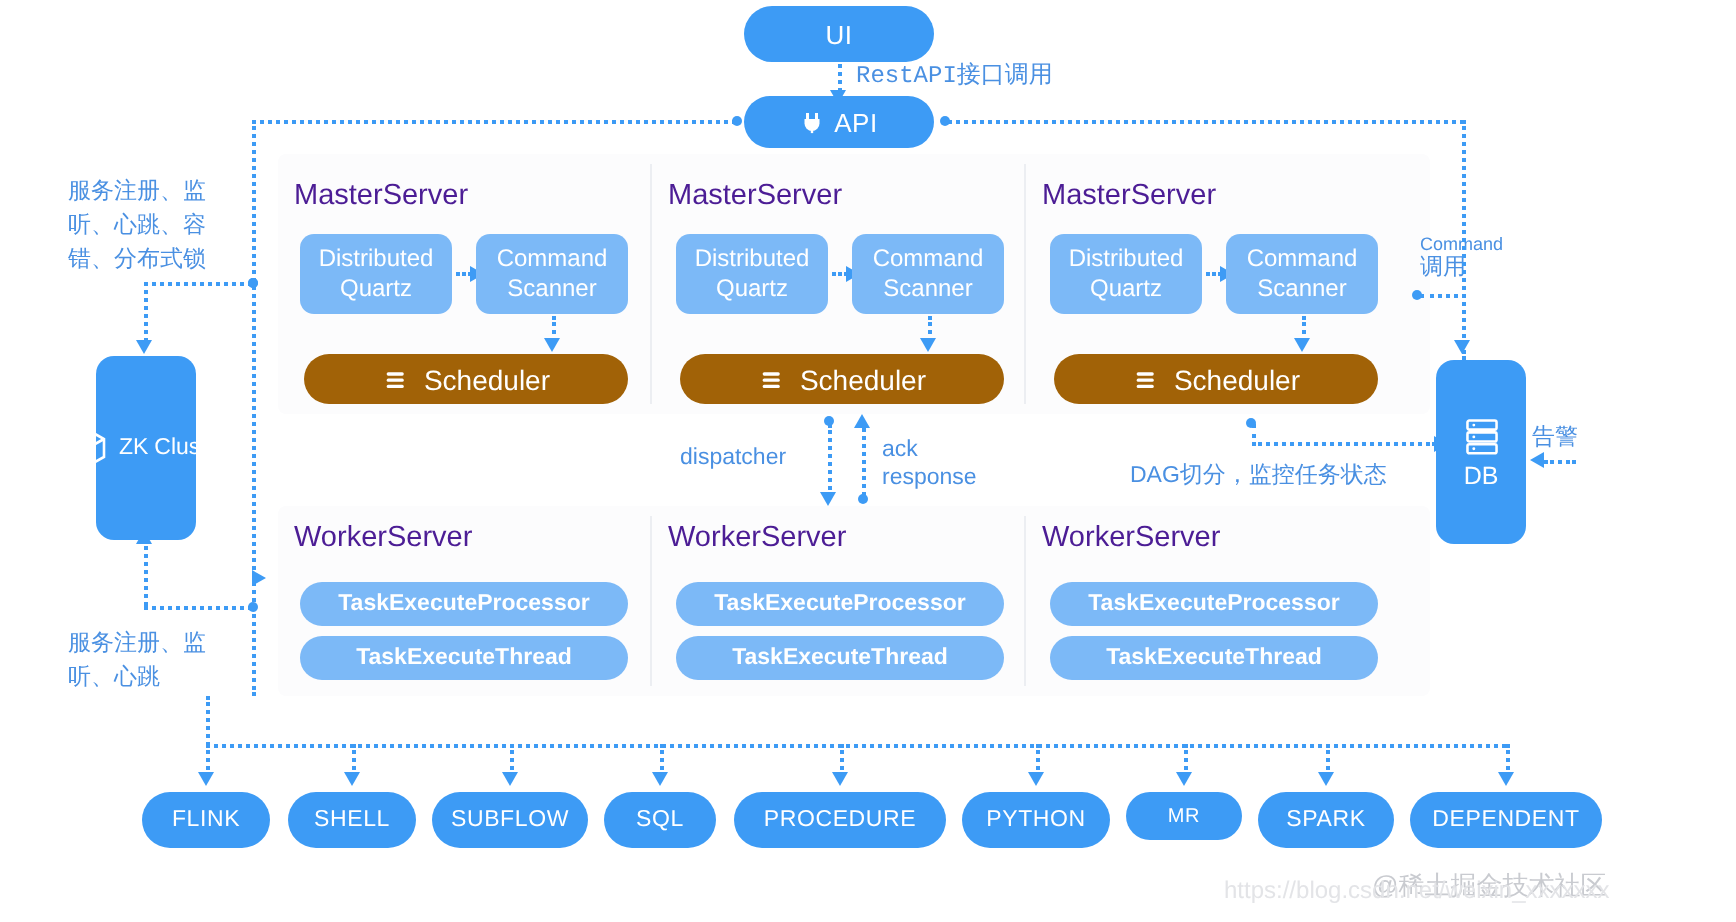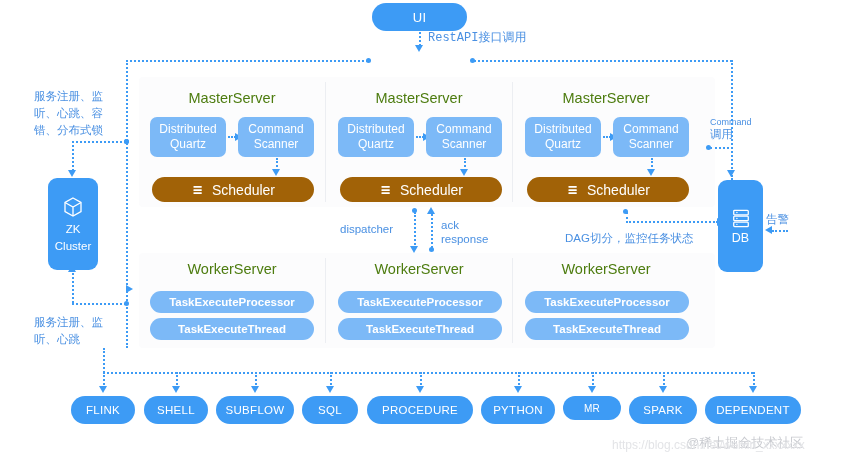--- a/index.html
+++ b/index.html
@@ -49,23 +49,23 @@
     border-radius: 15px;
     display: flex; align-items: center; justify-content: center;
     gap: 7px;
     font-size: 14px;
   }
   .panel {
     background: #fcfcfd;
     border-radius: 4px;
   }
   .grouptitle {
-    color: #4d7c0f;
+    color: #4c1d95;
     font-size: 14.5px;
-    text-align: center;
+    text-align: left;
     white-space: nowrap;
   }
   .cnlabel {
     color: #4a90e2;
     font-size: 11.5px;
     line-height: 17px;
   }
   .enlabel {
     color: #4a90e2;
     font-size: 11.5px;
@@ -132,20 +132,30 @@
 <div id="stage">
 
   <div class="abs pill" style="left:372px; top:3px; width:95px; height:28px;">
     <span>UI</span>
   </div>
 
   <div class="abs dv" style="left:419px; top:32px; height:14px;"></div>
   <div class="abs arrow-d" style="left:415px; top:45px;"></div>
   <div class="abs enlabel" style="left:428px; top:31px; font-size:12px;font-family:Liberation Mono, monospace;">RestAPI接口调用</div>
 
+  <div class="abs pill" style="left:372px; top:48px; width:95px; height:26px; gap:5px;">
+    <span style="display:flex;">
+      <svg width="12" height="12" viewBox="0 0 16 16">
+        <path d="M4 2h2v4H4zM10 2h2v4h-2z" fill="#fff"></path>
+        <path d="M3 6h10v3a5 5 0 0 1-10 0z" fill="#fff"></path>
+        <rect x="7.2" y="13" width="1.6" height="2.4" fill="#fff"></rect>
+      </svg>
+    </span>
+    <span>API</span>
+  </div>
 
   <div class="abs dh" style="left:126px; top:60px; width:242px;"></div>
   <div class="abs dot" style="left:366px; top:58px;"></div>
 
   <div class="abs dh" style="left:474px; top:60px; width:258px;"></div>
   <div class="abs dot" style="left:470px; top:58px;"></div>
 
   <div class="abs dv" style="left:126px; top:60px; height:288px;"></div>
   <div class="abs dv" style="left:731px; top:60px; height:120px;"></div>
 
@@ -159,21 +169,21 @@
 
   <div class="abs dv" style="left:72px; top:268px; height:35px;"></div>
   <div class="abs arrow-u" style="left:68px; top:265px;"></div>
   <div class="abs dh" style="left:72px; top:303px; width:54px;"></div>
   <div class="abs dot" style="left:124px; top:301px;"></div>
 
   <div class="abs arrow-r" style="left:126px; top:285px;"></div>
   <div class="abs dot" style="left:124px; top:139px;"></div>
 
   <div class="abs" style="left:48px; top:178px; width:50px; height:92px; background:#3d9bf5; border-radius:9px;
-              display:flex; flex-direction:column; align-items:center; justify-content:center; gap:3px;">
+              display:flex; flex-direction:row; align-items:center; justify-content:center; gap:3px;">
     <span style="display:flex;">
       <svg width="24" height="24" viewBox="0 0 24 24" fill="none" stroke="#ffffff" stroke-width="1.3">
         <path d="M12 3 20 7.5v9L12 21 4 16.5v-9z"></path>
         <path d="M12 3v0M4 7.5 12 12l8-4.5M12 12v9"></path>
       </svg>
     </span>
     <span style="color:#fff; font-size:11.5px; line-height:14px;">ZK</span>
     <span style="color:#fff; font-size:11.5px; line-height:14px;">Cluster</span>
   </div>
 

